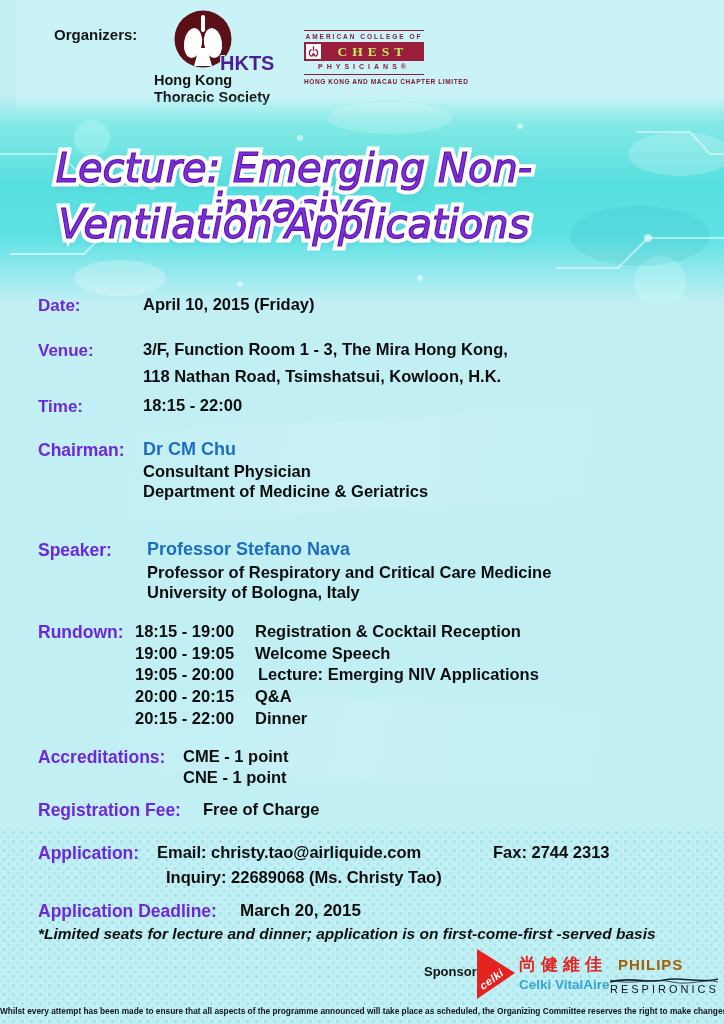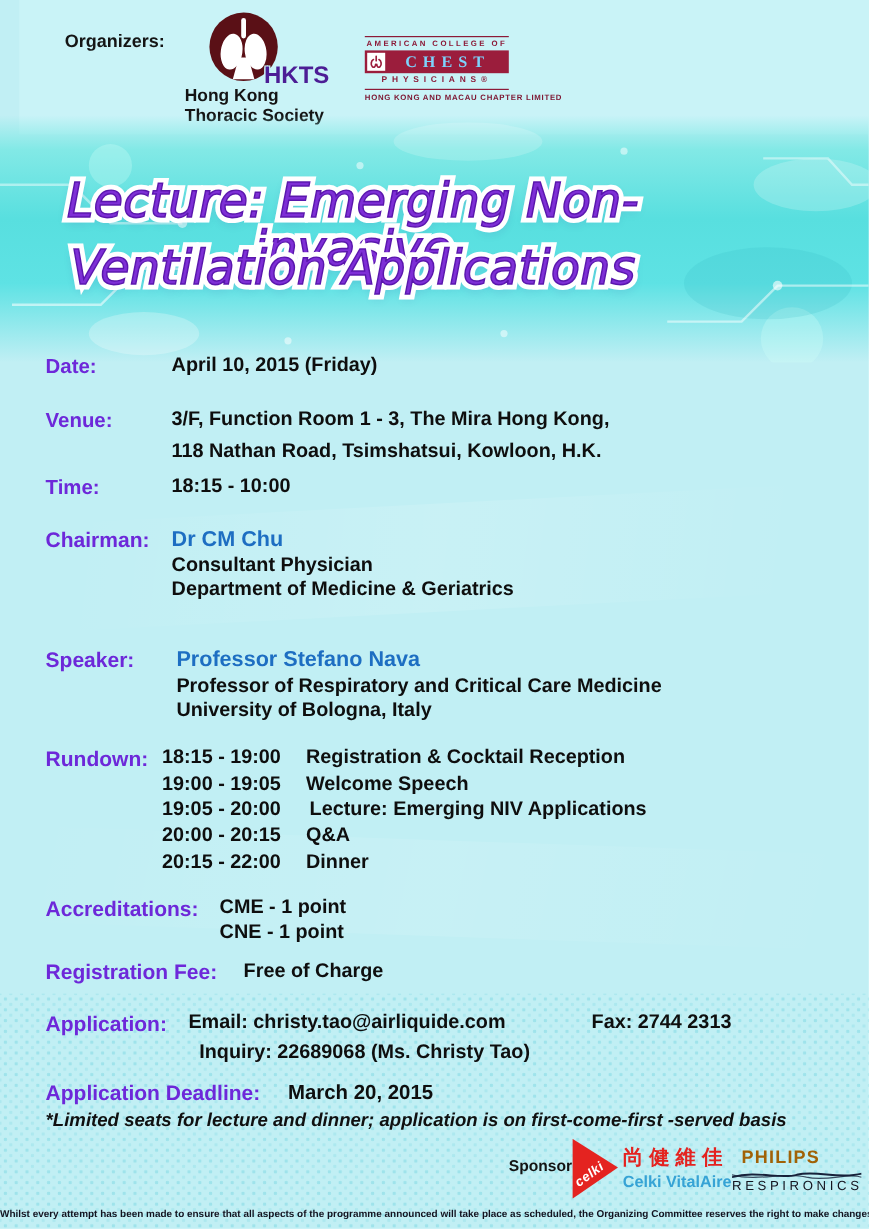--- a/index.html
+++ b/index.html
@@ -12,21 +12,21 @@
 
   .hkts-logo{position:absolute;left:158px;top:10px;width:130px;height:98px;}
   .hkts-abbr{position:absolute;left:46px;top:42px;font-size:20px;font-weight:bold;color:#4c1d95;
     text-shadow:-1px -1px 0 #c9f3f7,1px -1px 0 #c9f3f7,-1px 1px 0 #c9f3f7,1px 1px 0 #c9f3f7;}
   .hkts-name{position:absolute;left:-20px;top:62px;width:170px;text-align:left;font-size:14.5px;font-weight:bold;color:#141414;line-height:17px;}
 
   .accp-logo{position:absolute;left:288px;top:30px;width:120px;}
   .accp-top{border-top:1px solid #8c1a38;padding-top:2px;font-size:6.5px;font-weight:bold;letter-spacing:2px;color:#8c1a38;text-align:center;white-space:nowrap;}
   .accp-box{margin-top:2px;height:19px;background:#9b1d3c;display:flex;align-items:center;padding:0 2px;}
   .accp-box .glyph{width:15px;height:15px;background:#fff;margin-right:3px;flex:0 0 auto;display:flex;align-items:center;justify-content:center;}
-  .accp-chest{flex:1;text-align:center;font-family:"Liberation Serif",serif;font-size:13.5px;font-weight:bold;color:#7dd3fc;letter-spacing:5px;white-space:nowrap;}
+  .accp-chest{flex:1;text-align:center;font-family:"Liberation Serif",serif;font-size:13.5px;font-weight:bold;color:#bef264;letter-spacing:5px;white-space:nowrap;}
   .accp-phys{margin-top:2px;font-size:7px;font-weight:bold;letter-spacing:4px;color:#8c1a38;text-align:center;white-space:nowrap;}
   .accp-chapter{margin-top:4px;border-top:1px solid #8c1a38;padding-top:3px;font-size:6.5px;font-weight:bold;letter-spacing:.6px;color:#7c1430;text-align:center;white-space:nowrap;}
 
   
   .title-band{position:absolute;left:0;top:96px;width:724px;height:206px;
     background:linear-gradient(to bottom, rgba(151,238,235,0) 0%, #82e9e6 14%, #58dfdf 42%, #5ee2e4 68%, rgba(193,239,244,0) 100%);}
   .title-band svg{position:absolute;inset:0;}
   .title-wrap{position:absolute;left:0;width:588px;text-align:center;
     font-family:"DejaVu Sans","Liberation Sans",sans-serif;font-weight:normal;font-style:italic;font-size:40px;line-height:40px;}
   .title-line1{top:52px;} .title-line2{top:108px;}
@@ -131,21 +131,21 @@
   <div class="dots"></div>
 
   <span class="lbl" style="left:38px;top:296px;">Date:</span>
   <span class="val" style="left:143px;top:295px;">April 10, 2015 (Friday)</span>
 
   <span class="lbl" style="left:38px;top:341px;">Venue:</span>
   <span class="val" style="left:143px;top:340px;">3/F, Function Room 1 - 3, The Mira Hong Kong,</span>
   <span class="val" style="left:143px;top:367px;">118 Nathan Road, Tsimshatsui, Kowloon, H.K.</span>
 
   <span class="lbl" style="left:38px;top:397px;">Time:</span>
-  <span class="val" style="left:143px;top:396px;">18:15 - 10:00</span>
+  <span class="val" style="left:143px;top:396px;">18:15 - 22:00</span>
 
   <span class="lbl" style="left:38px;top:440px;font-size:17.5px;">Chairman:</span>
   <span class="val blue" style="left:143px;top:439px;">Dr CM Chu</span>
   <span class="val" style="left:143px;top:462px;">Consultant Physician</span>
   <span class="val" style="left:143px;top:482px;">Department of Medicine &amp; Geriatrics</span>
 
   <span class="lbl" style="left:38px;top:540px;font-size:17.5px;">Speaker:</span>
   <span class="val blue" style="left:147px;top:539px;">Professor Stefano Nava</span>
   <span class="val" style="left:147px;top:563px;">Professor of Respiratory and Critical Care Medicine</span>
   <span class="val" style="left:147px;top:583px;">University of Bologna, Italy</span>

